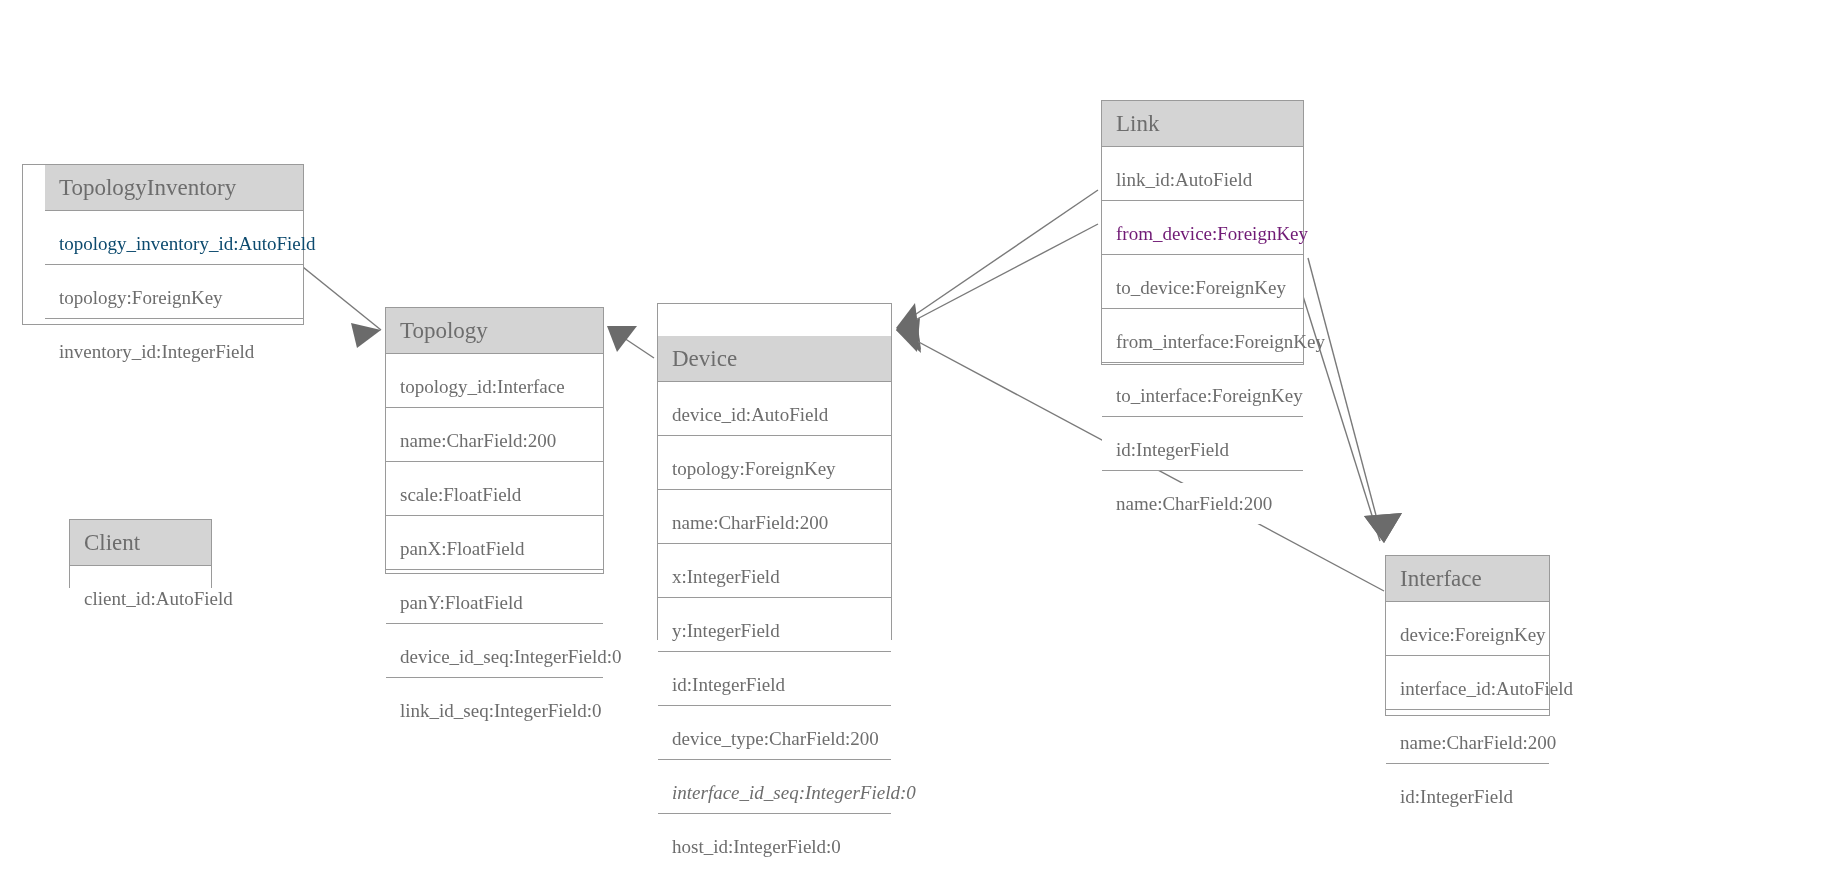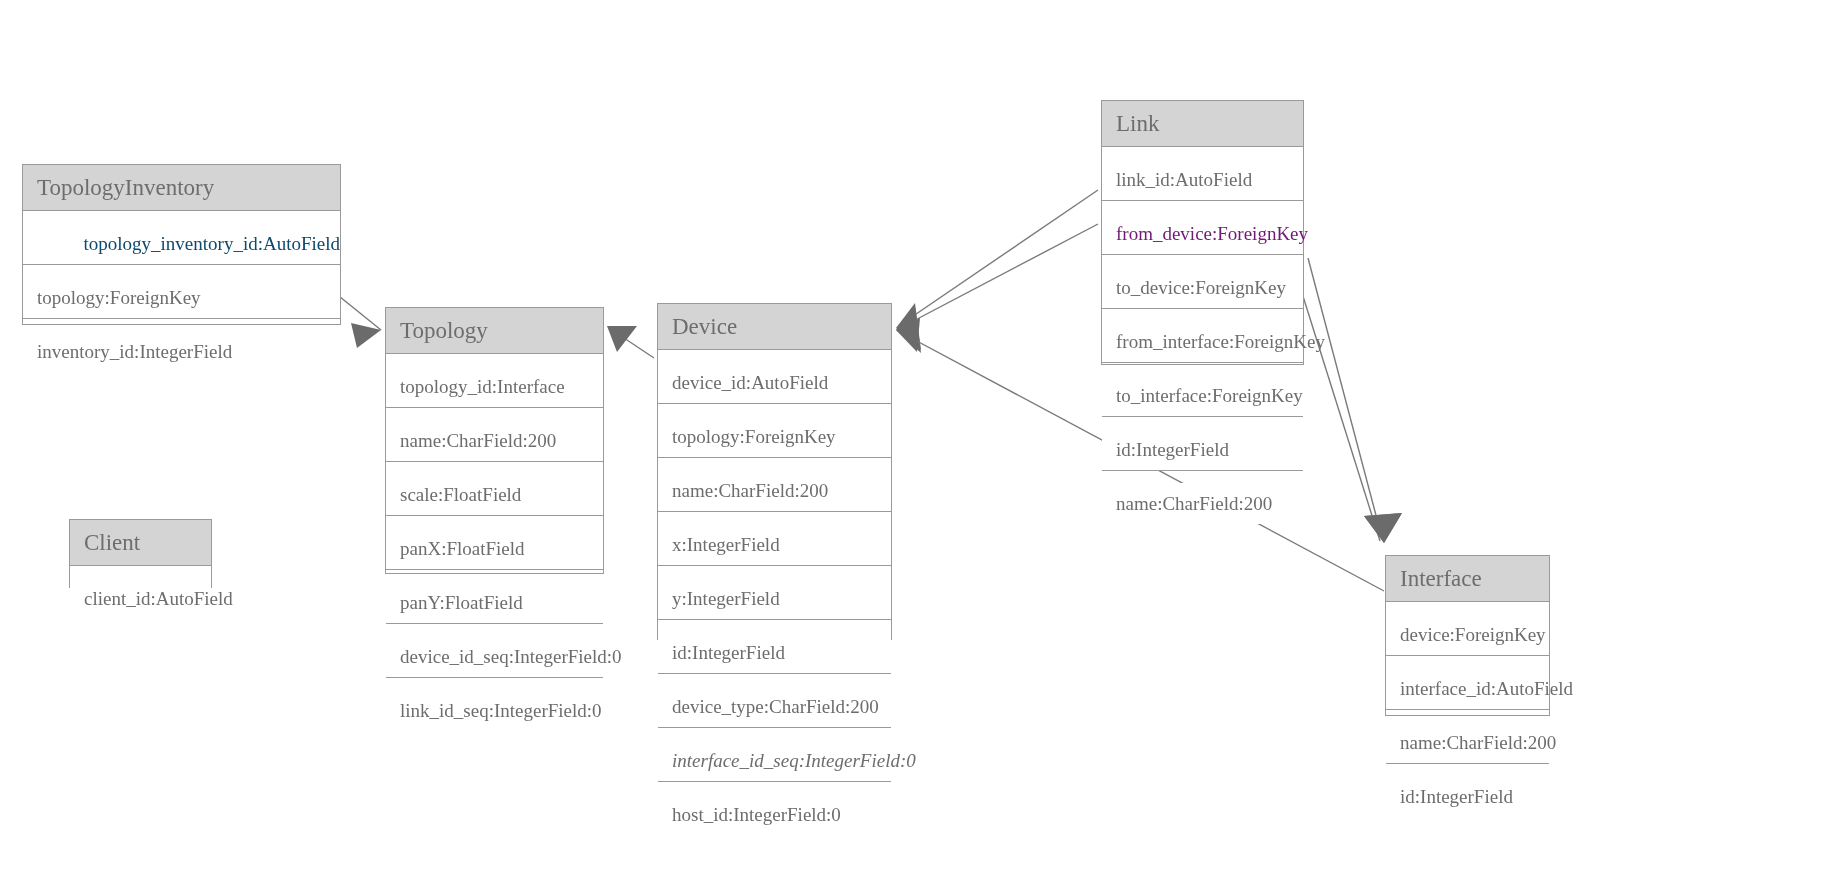--- a/index.html
+++ b/index.html
@@ -85,38 +85,38 @@
         <path d="M 1302,293 L 1380,541" stroke="#7a7a7a" stroke-width="1.4" fill="none"></path>
         <path d="M 1384,543 L 1364,516 L 1402,513 Z" fill="#6b6b6b" stroke="none"></path>
       </g>
       <g>
         <path d="M 1384,591 L 900,332" stroke="#7a7a7a" stroke-width="1.4" fill="none"></path>
         <path d="M 896,330 L 920,318 L 917,352 Z" fill="#6b6b6b" stroke="none"></path>
       </g>
     </svg>
 
   <div id="entities-layer">
-      <div class="entity" style="left: 22px; top: 164px; width: 319px; height: 161px; border-color: rgb(154, 154, 154);">
+      <div class="entity" style="left: 22px; top: 164px; width: 282px; height: 161px; border-color: rgb(154, 154, 154); padding-left: 22px;">
         <div class="entity-header" style="background: rgb(212, 212, 212); border-color: rgb(154, 154, 154); color: rgb(109, 109, 109);">TopologyInventory</div>
         <div class="entity-field" style="border-color: rgb(154, 154, 154); color: #0c4a6e; text-align: right;">topology_inventory_id:AutoField</div>
         <div class="entity-field" style="border-color: rgb(154, 154, 154); color: rgb(109, 109, 109);">topology:ForeignKey</div>
         <div class="entity-field" style="border-color: rgb(154, 154, 154); color: rgb(109, 109, 109);">inventory_id:IntegerField</div>
       </div>
       <div class="entity" style="left: 385px; top: 307px; width: 219px; height: 267px; border-color: rgb(154, 154, 154);">
         <div class="entity-header" style="background: rgb(212, 212, 212); border-color: rgb(154, 154, 154); color: rgb(109, 109, 109);">Topology</div>
         <div class="entity-field" style="border-color: rgb(154, 154, 154); color: rgb(109, 109, 109);">topology_id:Interface</div>
         <div class="entity-field" style="border-color: rgb(154, 154, 154); color: rgb(109, 109, 109);">name:CharField:200</div>
         <div class="entity-field" style="border-color: rgb(154, 154, 154); color: rgb(109, 109, 109);">scale:FloatField</div>
         <div class="entity-field" style="border-color: rgb(154, 154, 154); color: rgb(109, 109, 109);">panX:FloatField</div>
         <div class="entity-field" style="border-color: rgb(154, 154, 154); color: rgb(109, 109, 109);">panY:FloatField</div>
         <div class="entity-field" style="border-color: rgb(154, 154, 154); color: rgb(109, 109, 109);">device_id_seq:IntegerField:0</div>
         <div class="entity-field" style="border-color: rgb(154, 154, 154); color: rgb(109, 109, 109);">link_id_seq:IntegerField:0</div>
       </div>
       <div class="entity" style="left: 657px; top: 303px; width: 235px; height: 337px; border-color: rgb(154, 154, 154);">
-        <div class="entity-header" style="background: rgb(212, 212, 212); border-color: rgb(154, 154, 154); color: rgb(109, 109, 109);">Device</div>
+        <div class="entity-header" style="background: rgb(212, 212, 212); border-color: rgb(154, 154, 154); color: rgb(109, 109, 109); margin-top: 32px;">Device</div>
         <div class="entity-field" style="border-color: rgb(154, 154, 154); color: rgb(109, 109, 109);">device_id:AutoField</div>
         <div class="entity-field" style="border-color: rgb(154, 154, 154); color: rgb(109, 109, 109);">topology:ForeignKey</div>
         <div class="entity-field" style="border-color: rgb(154, 154, 154); color: rgb(109, 109, 109);">name:CharField:200</div>
         <div class="entity-field" style="border-color: rgb(154, 154, 154); color: rgb(109, 109, 109);">x:IntegerField</div>
         <div class="entity-field" style="border-color: rgb(154, 154, 154); color: rgb(109, 109, 109);">y:IntegerField</div>
         <div class="entity-field" style="border-color: rgb(154, 154, 154); color: rgb(109, 109, 109);">id:IntegerField</div>
         <div class="entity-field" style="border-color: rgb(154, 154, 154); color: rgb(109, 109, 109);">device_type:CharField:200</div>
         <div class="entity-field" style="border-color: rgb(154, 154, 154); color: rgb(109, 109, 109); font-style: italic;">interface_id_seq:IntegerField:0</div>
         <div class="entity-field" style="border-color: rgb(154, 154, 154); color: rgb(109, 109, 109);">host_id:IntegerField:0</div>
       </div>

